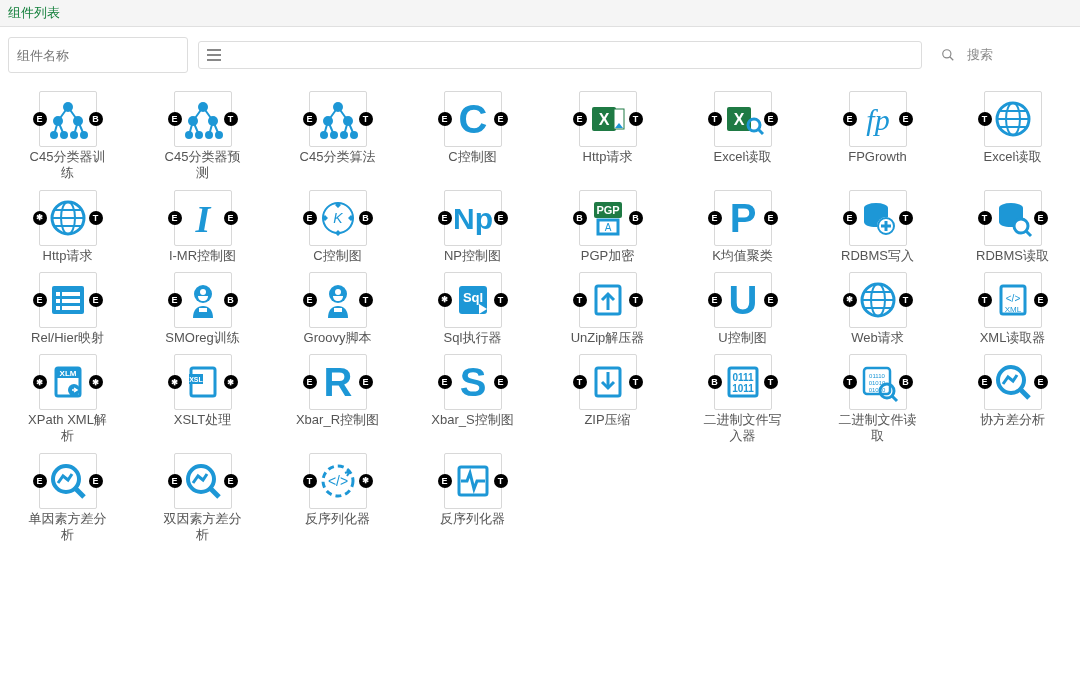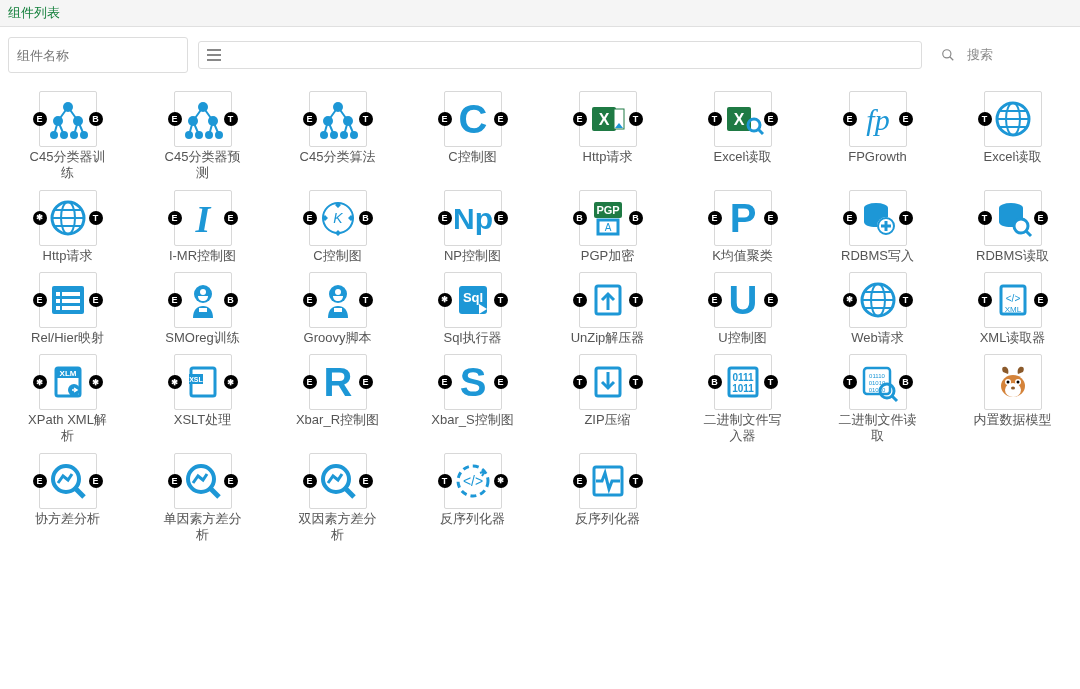--- a/index.html
+++ b/index.html
@@ -442,28 +442,20 @@
           <use href="#i-bin-search"></use>
         </svg>
         <div class="port left">T</div>
         <div class="port right">B</div>
       </div>
       <div class="label">二进制文件读取</div>
     </div>
     <div class="cell">
       <div class="iconbox">
         <svg width="48" height="48" viewBox="0 0 48 48">
-          <use href="#i-squirrel"></use>
-        </svg>
-      </div>
-      <div class="label">内置数据模型</div>
-    </div>
-    <div class="cell">
-      <div class="iconbox">
-        <svg width="48" height="48" viewBox="0 0 48 48">
           <use href="#i-analysis"></use>
         </svg>
         <div class="port left">E</div>
         <div class="port right">E</div>
       </div>
       <div class="label">协方差分析</div>
     </div>
     <div class="cell">
       <div class="iconbox">
         <svg width="48" height="48" viewBox="0 0 48 48">

